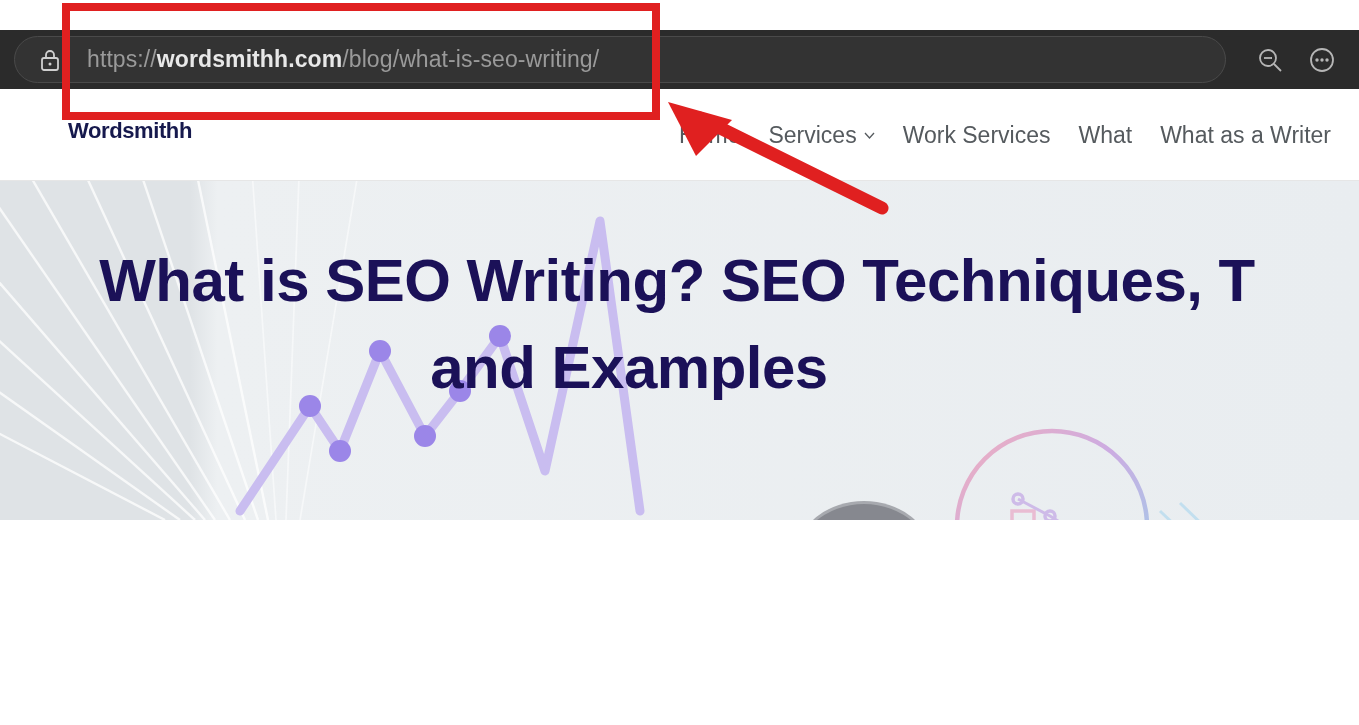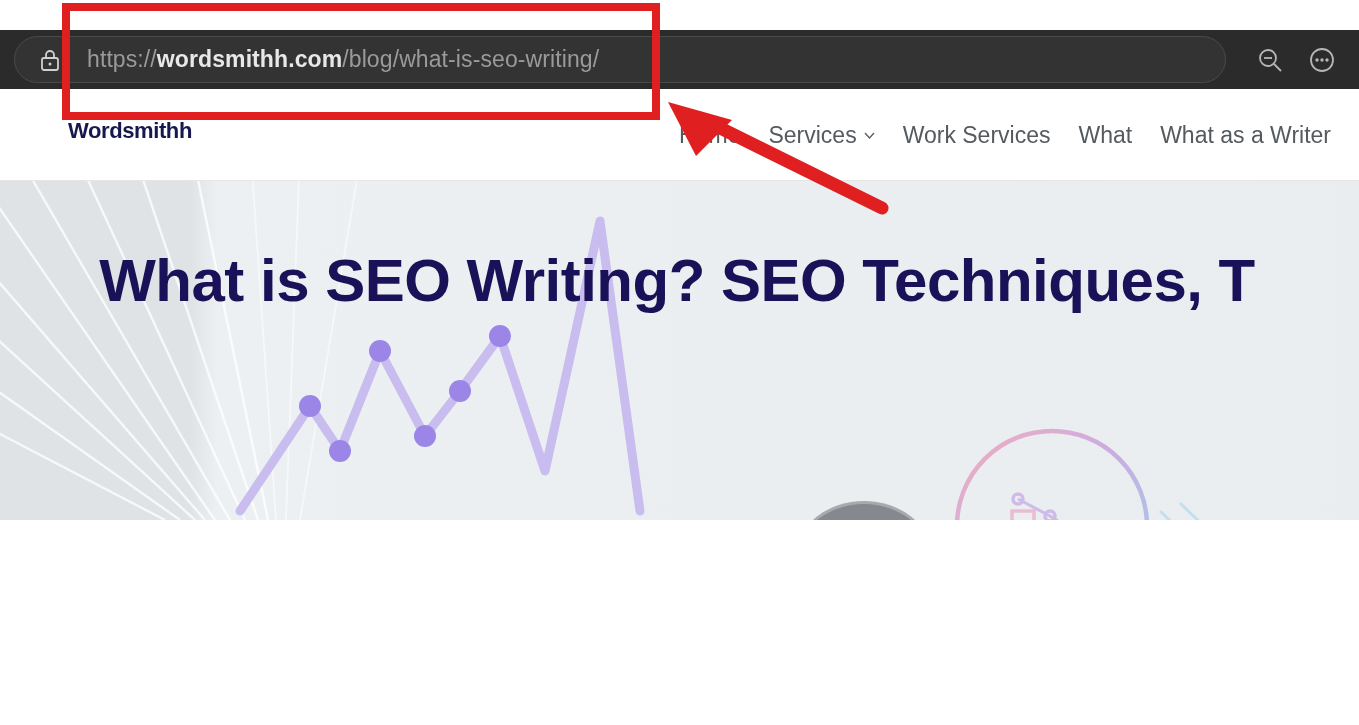--- a/index.html
+++ b/index.html
@@ -201,20 +201,21 @@
       <ellipse cx="864" cy="372" rx="66" ry="52" fill="#6f7179" opacity="0.55"></ellipse>
 
       <g fill="none" stroke="#a9d6ef" stroke-width="3" opacity="0.6">
         <path d="M1160 330 L1359 520"></path>
         <path d="M1180 322 L1359 495"></path>
       </g>
     </svg>
 
     <div class="hero-title">
       <div class="line1">What is SEO Writing? SEO Techniques, T</div>
+      <div>and Examples</div>
     </div>
   </div>
 
   <div class="content">
 
     
 
     
   </div>
 

